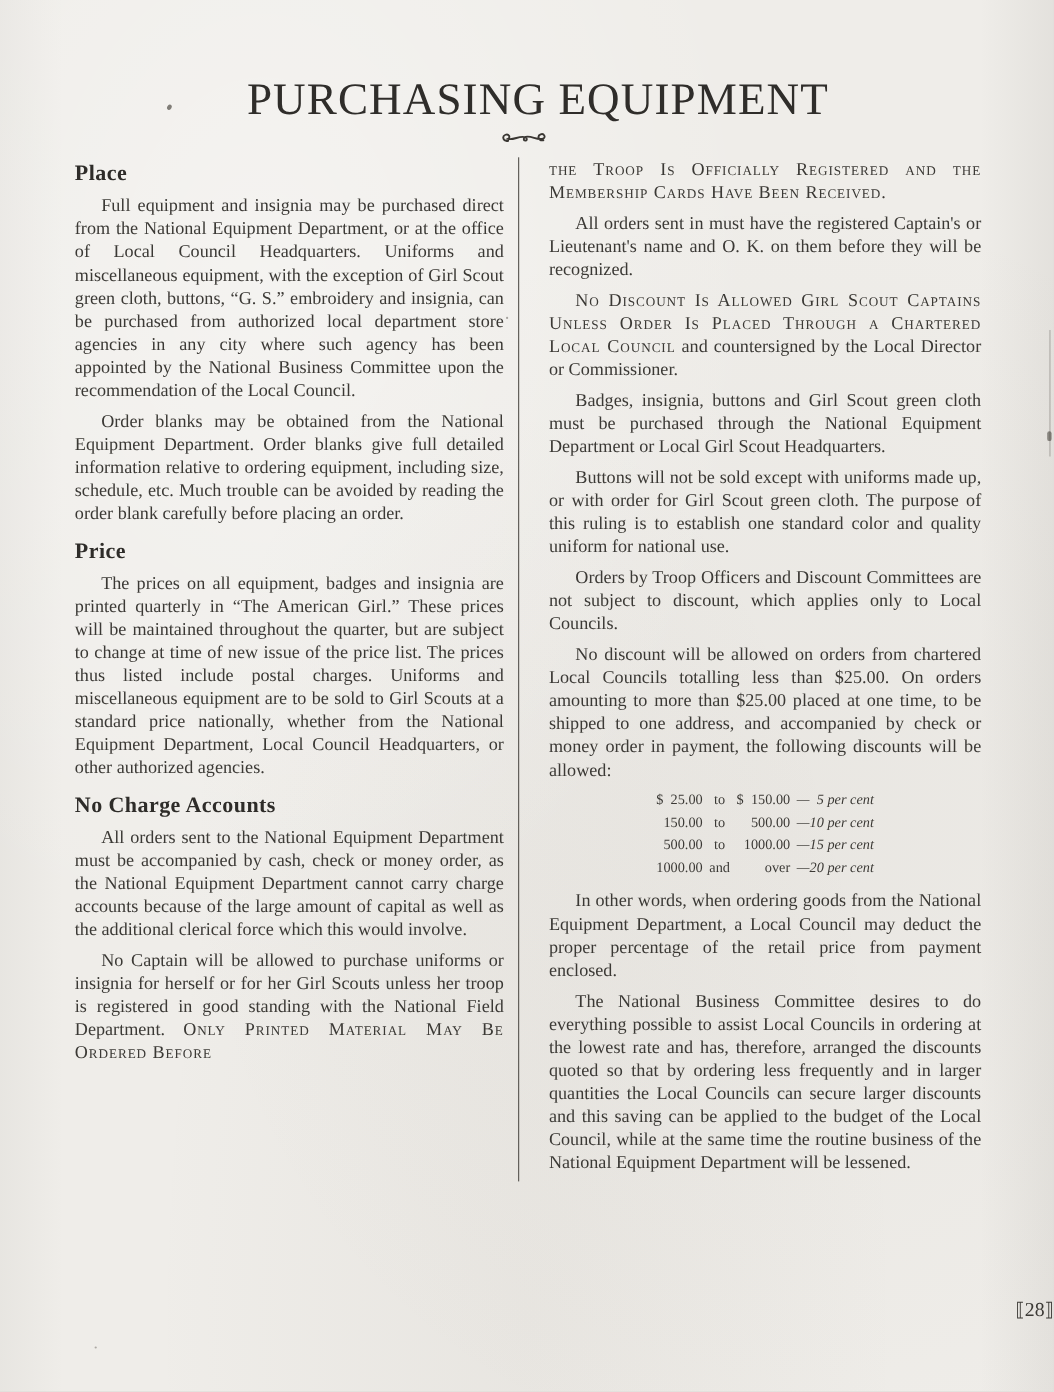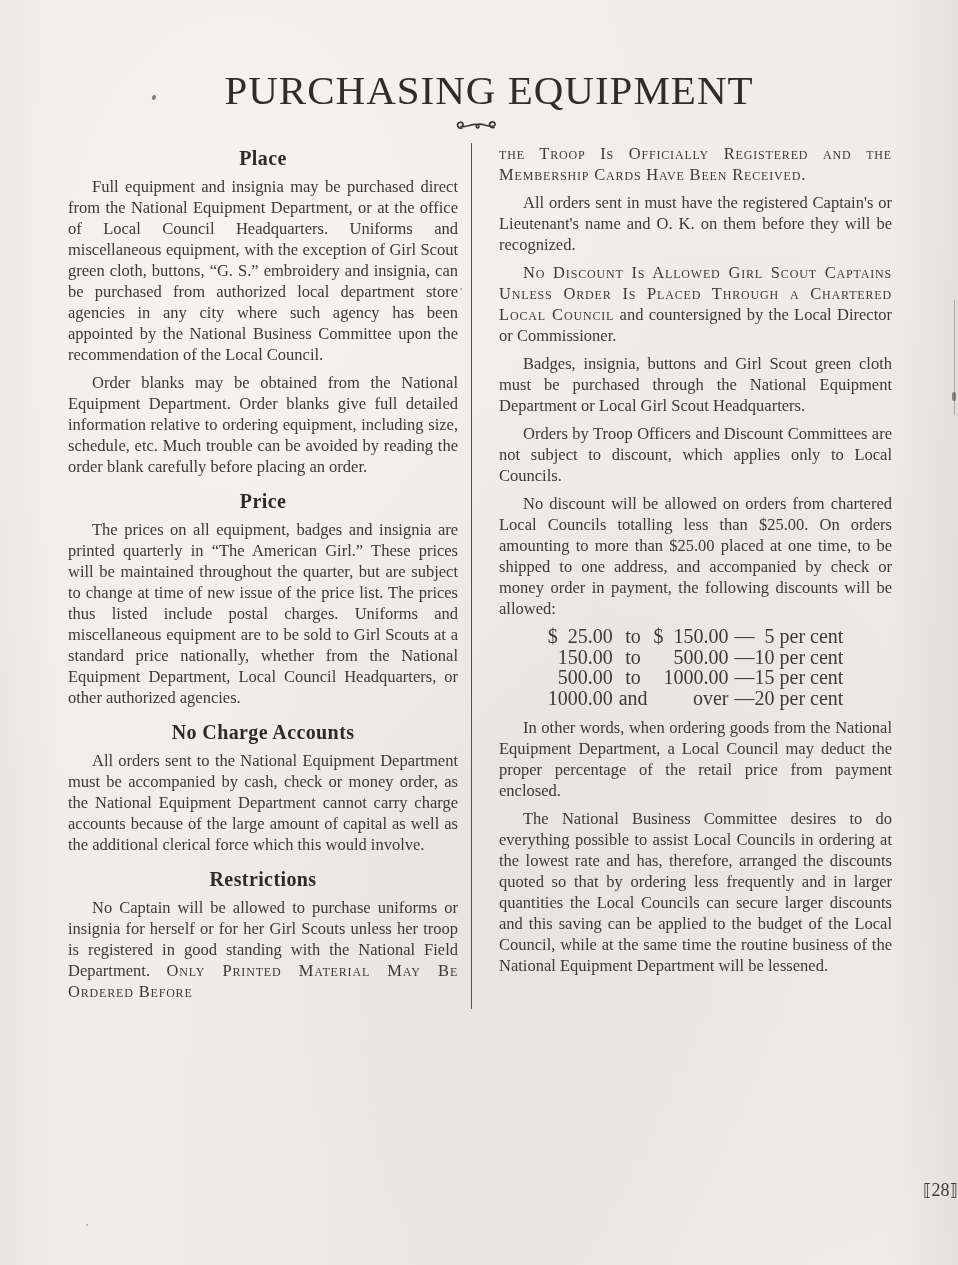--- a/index.html
+++ b/index.html
@@ -52,43 +52,42 @@
     margin: 0 0 7px 0;
     font-size: 16.5px;
     line-height: 21px;
     text-align: justify;
     text-indent: 24px;
   }
   .col p.noindent { text-indent: 0; }
   h2 {
     margin: 13px 0 6px 0;
     font-size: 20px;
-    text-align: center;
     letter-spacing: 0.4px;
     color: #2e2c29;
     font-weight: bold;
   }
   h2.first { margin-top: 4px; }
   .sc {
     font-variant: small-caps;
     letter-spacing: 0.05em;
   }
   table.discount {
     margin: 5px auto 9px auto;
     border-collapse: collapse;
   }
   table.discount td {
-    font-size: 20px;
+    font-size: 13px;
     line-height: 20.5px;
     padding: 0 3px;
     white-space: pre;
   }
   td.amt { text-align: right; }
   td.conj { text-align: center; padding: 0 6px; }
-  td.rate { text-align: center; }
+  td.rate { text-align: center; font-style: italic; }
   .footer {
     position: absolute;
     top: 1180px; left: 0; width: 100%;
     text-align: right;
     font-size: 18px;
     color: #3b3935;
   }
   .footer .bracket { font-family: "DejaVu Sans", "DejaVu Serif", serif; font-size: 17px; }
   .speck {
     position: absolute;
@@ -132,33 +131,33 @@
       <p>Full equipment and insignia may be purchased direct from the National Equipment Department, or at the office of Local Council Headquarters. Uniforms and miscellaneous equipment, with the exception of Girl Scout green cloth, buttons, “G. S.” embroidery and insignia, can be purchased from authorized local department store agencies in any city where such agency has been appointed by the National Business Committee upon the recommendation of the Local Council.</p>
 
       <p>Order blanks may be obtained from the National Equipment Department. Order blanks give full detailed information relative to ordering equipment, including size, schedule, etc. Much trouble can be avoided by reading the order blank carefully before placing an order.</p>
 
       <h2>Price</h2>
       <p>The prices on all equipment, badges and insignia are printed quarterly in “The American Girl.” These prices will be maintained throughout the quarter, but are subject to change at time of new issue of the price list. The prices thus listed include postal charges. Uniforms and miscellaneous equipment are to be sold to Girl Scouts at a standard price nationally, whether from the National Equipment Department, Local Council Headquarters, or other authorized agencies.</p>
 
       <h2>No Charge Accounts</h2>
       <p>All orders sent to the National Equipment Department must be accompanied by cash, check or money order, as the National Equipment Department cannot carry charge accounts because of the large amount of capital as well as the additional clerical force which this would involve.</p>
 
-      <h2>Restrictions</h2>
       <p><span>No Captain will be allowed to purchase uniforms or insignia for herself or for her Girl Scouts unless her troop is registered in good standing with the National Field Department. </span><span class="sc">Only Printed Material May Be Ordered Before</span></p>
     </div>
 
     <div class="col col-right">
       <p class="noindent sc">the Troop Is Officially Registered and the Membership Cards Have Been Received.</p>
 
       <p>All orders sent in must have the registered Captain's or Lieutenant's name and O. K. on them before they will be recognized.</p>
 
       <p><span class="sc">No Discount Is Allowed Girl Scout Captains Unless Order Is Placed Through a Chartered Local Council</span><span> and countersigned by the Local Director or Commissioner.</span></p>
 
       <p>Badges, insignia, buttons and Girl Scout green cloth must be purchased through the National Equipment Department or Local Girl Scout Headquarters.</p>
 
+      <p>Buttons will not be sold except with uniforms made up, or with order for Girl Scout green cloth. The purpose of this ruling is to establish one standard color and quality uniform for national use.</p>
 
       <p>Orders by Troop Officers and Discount Committees are not subject to discount, which applies only to Local Councils.</p>
       <p>No discount will be allowed on orders from chartered Local Councils totalling less than $25.00. On orders amounting to more than $25.00 placed at one time, to be shipped to one address, and accompanied by check or money order in payment, the following discounts will be allowed:</p>
 
       <table class="discount">
         <tbody>
           <tr>
             <td class="amt">$  25.00</td>
             <td class="conj">to</td>
             <td class="amt">$  150.00</td>

